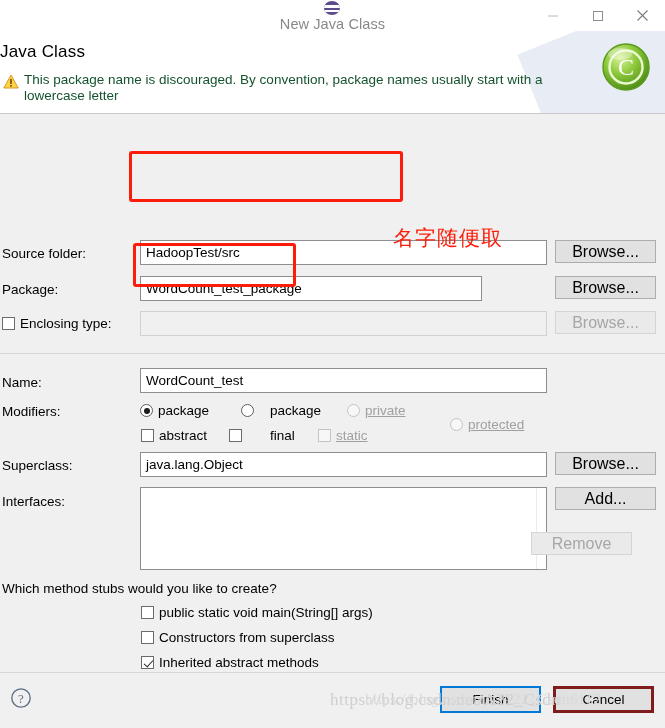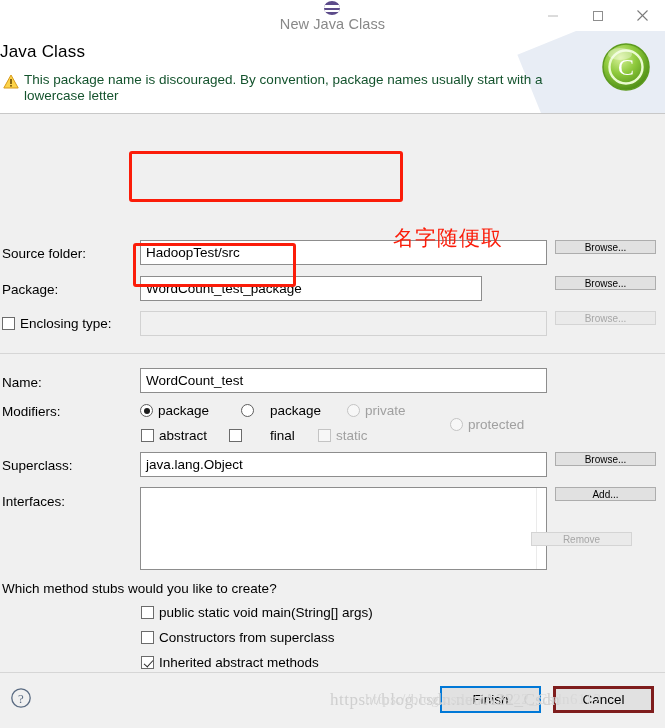--- a/index.html
+++ b/index.html
@@ -145,28 +145,28 @@
     color: #000;
   }
   .field.disabled {
     background: #f0f0f0;
     border: 1px solid #d2d2d2;
   }
 
   .btn {
     position: absolute;
     width: 101px;
-    height: 14px;
+    height: 23px;
     background: #e1e1e1;
     border: 1px solid #adadad;
     box-sizing: border-box;
     display: flex;
     align-items: center;
     justify-content: center;
-    font-size: 10px;
+    font-size: 16px;
     color: #000;
   }
   .btn.disabled {
     background: #eaeaea;
     border: 1px solid #d4d4d4;
     color: #a6a6a6;
   }
 
   .sep {
     position: absolute;
@@ -216,21 +216,21 @@
     background: #1c1c1c;
   }
   .ctrl {
     position: absolute;
     display: flex;
     align-items: center;
     gap: 5px;
     font-size: 13.5px;
     white-space: nowrap;
   }
-  .ctrl.dim { color: #a0a0a0; }
+  .ctrl.dim { color: #a0a0a0; text-decoration: underline; }
 
   .listbox {
     position: absolute;
     background: #ffffff;
     border: 1px solid #8d8d8d;
     box-sizing: border-box;
   }
   .listbox .vtrack {
     position: absolute;
     right: 0; top: 0; bottom: 0;

